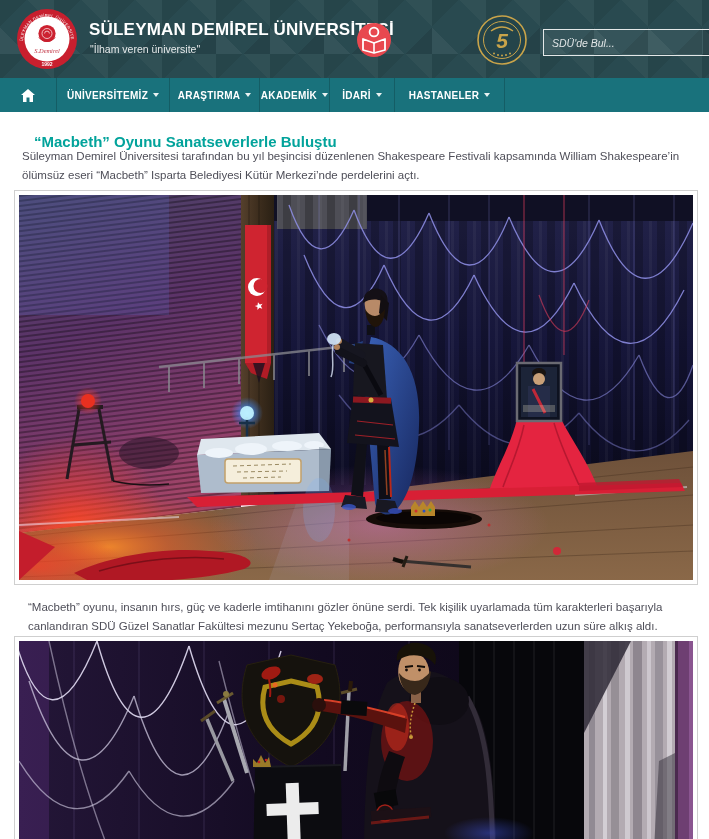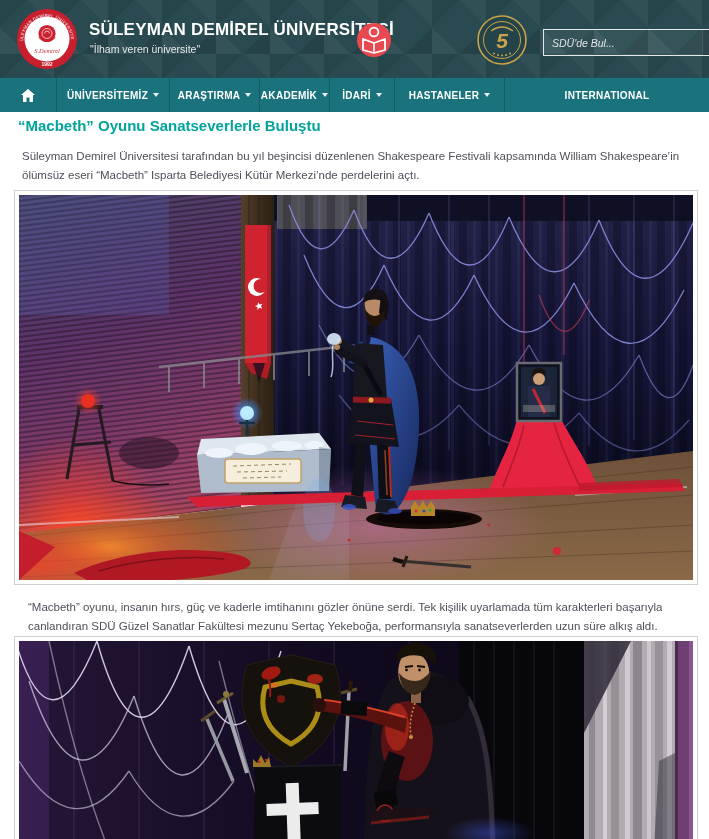--- a/index.html
+++ b/index.html
@@ -127,26 +127,23 @@
         <span class="caret"></span>
       </a>
   <a style="width:65px">
         <span>İDARİ</span>
         <span class="caret"></span>
       </a>
   <a style="width:110px">
         <span>HASTANELER</span>
         <span class="caret"></span>
       </a>
-  <a style="flex:1;border-right:none">
-        <span>INTERNATIONAL</span>
-      </a>
 </nav>
 
-<h1 class="article-title" style="margin:0">“Macbeth” Oyunu Sanatseverlerle Buluştu</h1>
+<h1 class="article-title" style="margin:16px">“Macbeth” Oyunu Sanatseverlerle Buluştu</h1>
 <p class="p1" style="margin:4px">Süleyman Demirel Üniversitesi tarafından bu yıl beşincisi düzenlenen Shakespeare Festivali kapsamında William Shakespeare’in ölümsüz eseri “Macbeth” Isparta Belediyesi Kütür Merkezi’nde perdelerini açtı.</p>
 
 <div class="photo-frame pf1">
 <svg width="674" height="385" viewBox="0 0 674 385">
   <defs>
     <linearGradient id="p1curtain" x1="0" y1="0" x2="0" y2="1">
             <stop offset="0" stop-color="#23234a"></stop>
             <stop offset=".5" stop-color="#16163a"></stop>
             <stop offset="1" stop-color="#0c0c22"></stop>
           </linearGradient>

